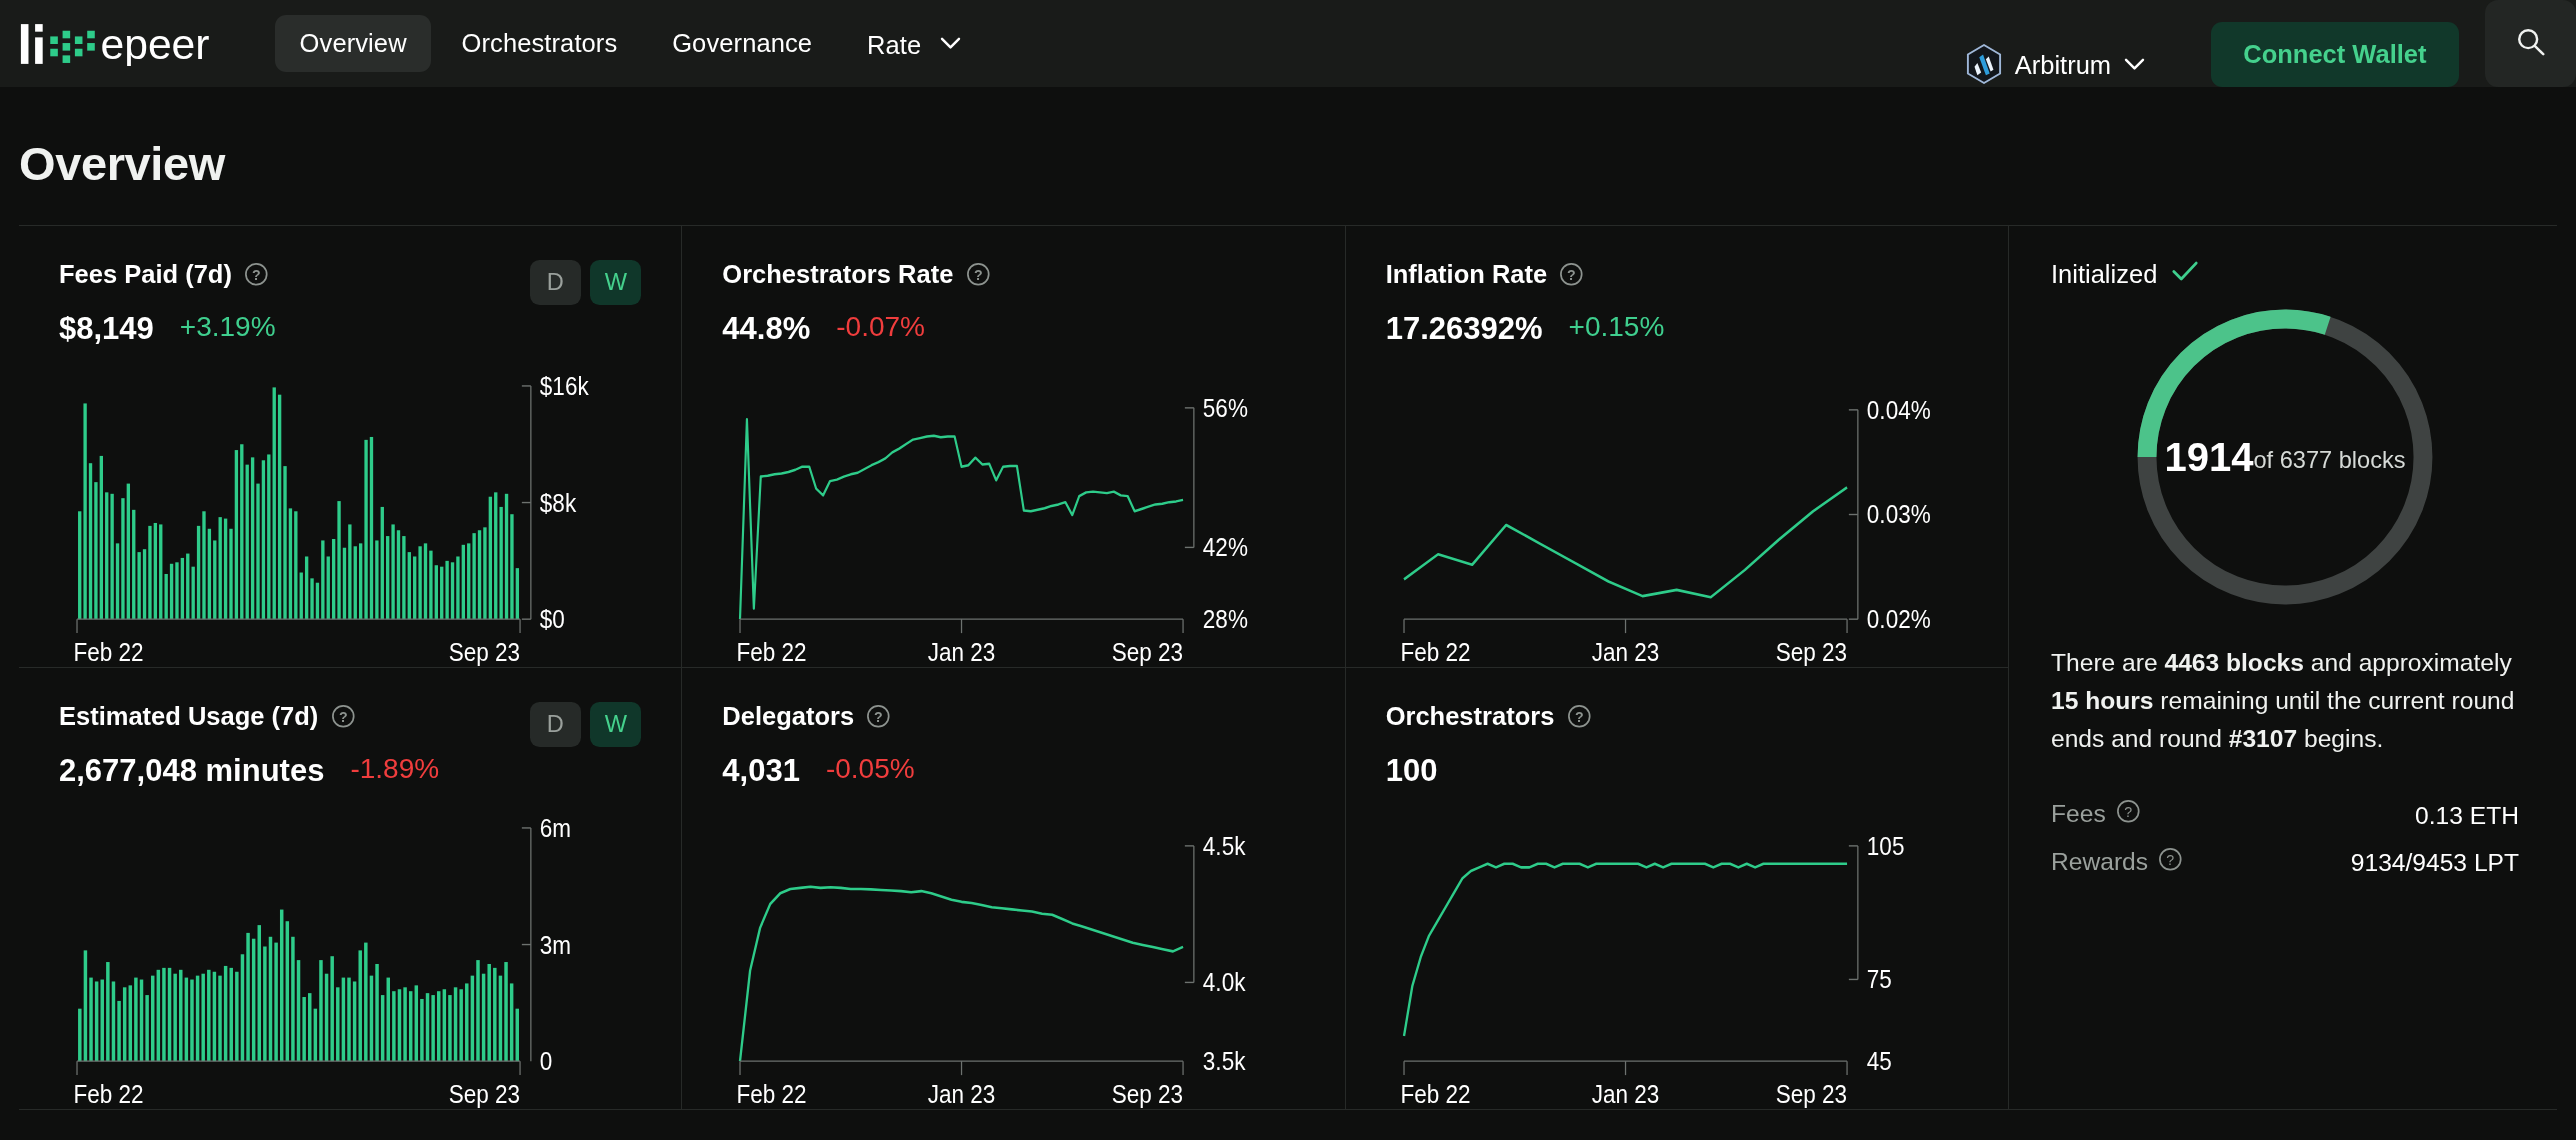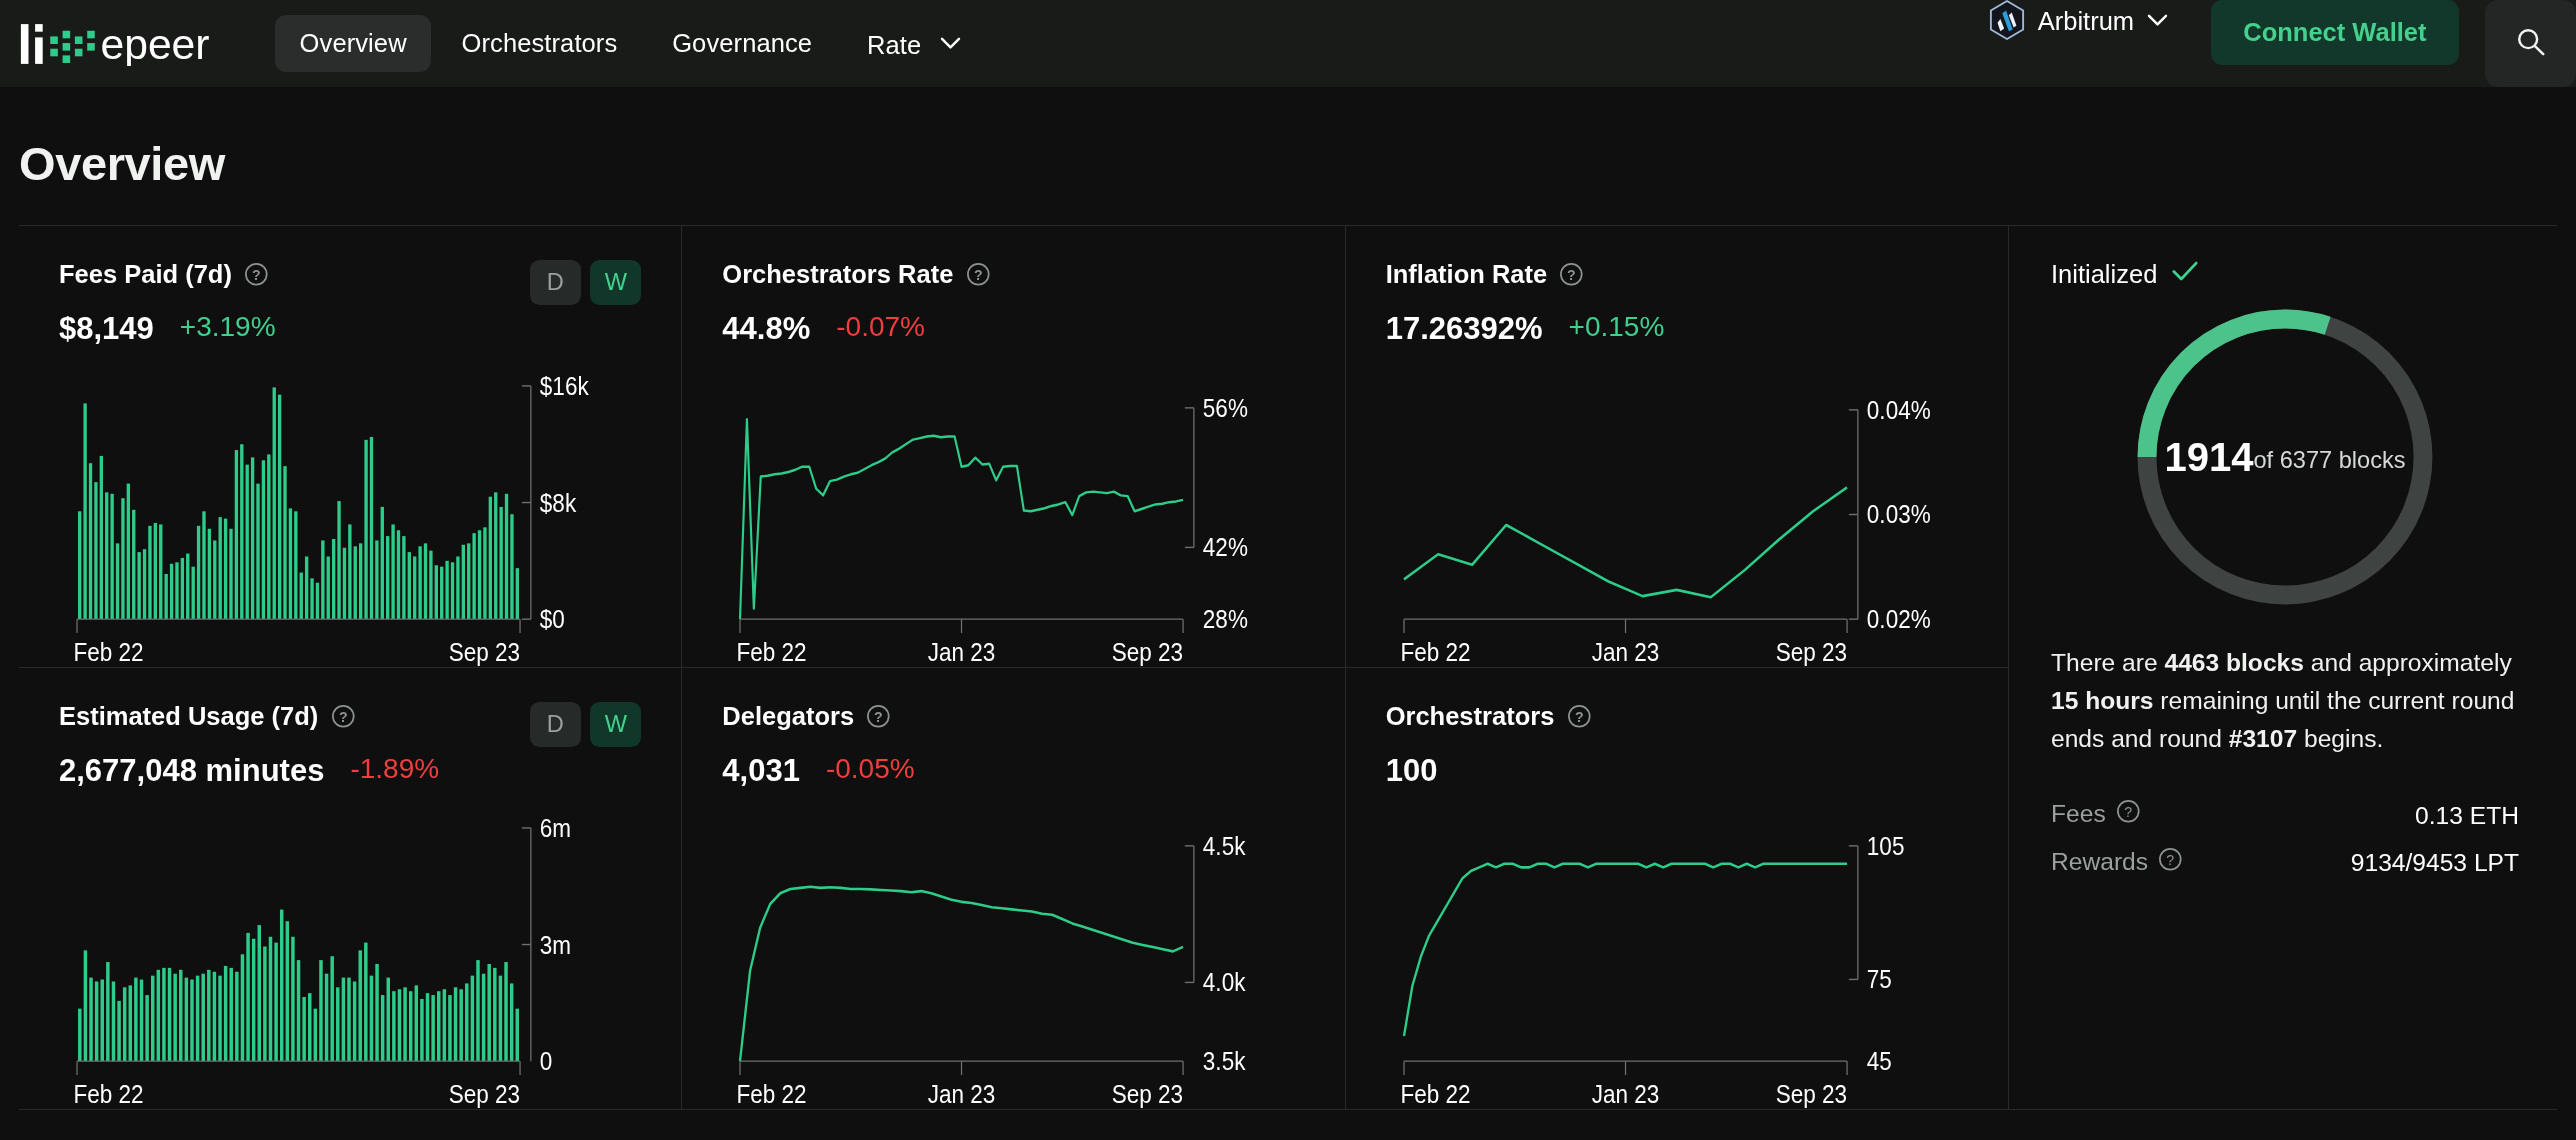--- a/index.html
+++ b/index.html
@@ -37,38 +37,38 @@
     letter-spacing: 0.1px;
   }
   .nav-item.active { background: #2a2d2b; }
   .nav-item .chev {
     display: inline-block; margin-left: 11.3px; vertical-align: 2.8px;
   }
 
   .header-right {
     margin-left: auto;
     display: flex;
-    align-items: flex-start;
+    align-items: flex-end;
     height: 100%;
   }
   .network {
     display: flex; align-items: center; gap: 13.2px;
     padding: 0 15px;
     cursor: pointer;
   }
   .network-label { font-size: 25.5px; color: #fff; }
   .connect-btn {
     background: #11382a;
     color: #45d18d;
     font-size: 25.5px;
     font-weight: bold;
     border: none;
     border-radius: 11.3px;
     padding: 18px 32px;
-    margin-left: 28px;
+    margin-left: 51px;
     cursor: pointer;
     font-family: inherit;
     white-space: nowrap;
   }
   .search-btn {
     width: 91px; height: 87px;
     background: #232624;
     border-radius: 13.2px;
     display: flex; align-items: center; justify-content: center;
     margin-left: 26.5px;

